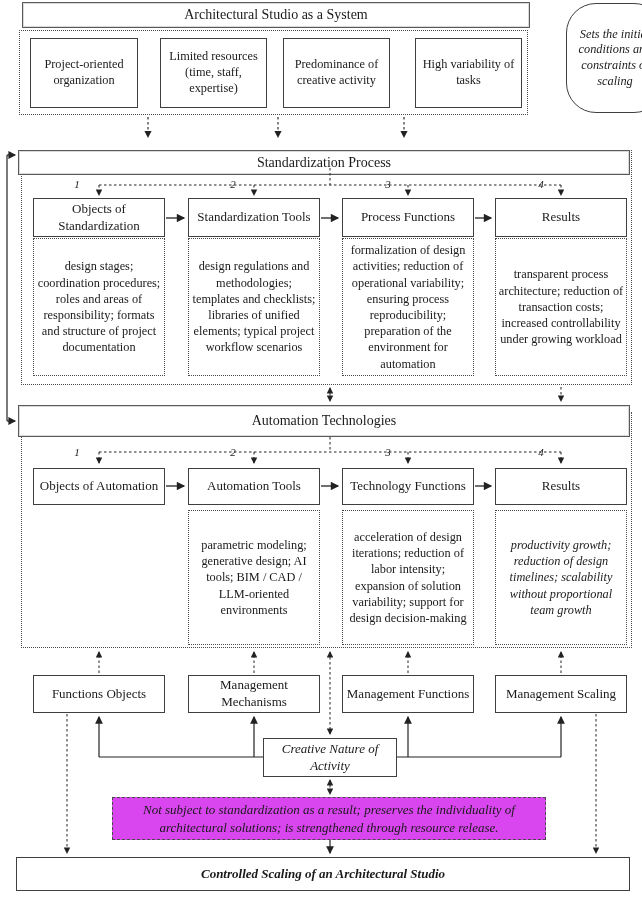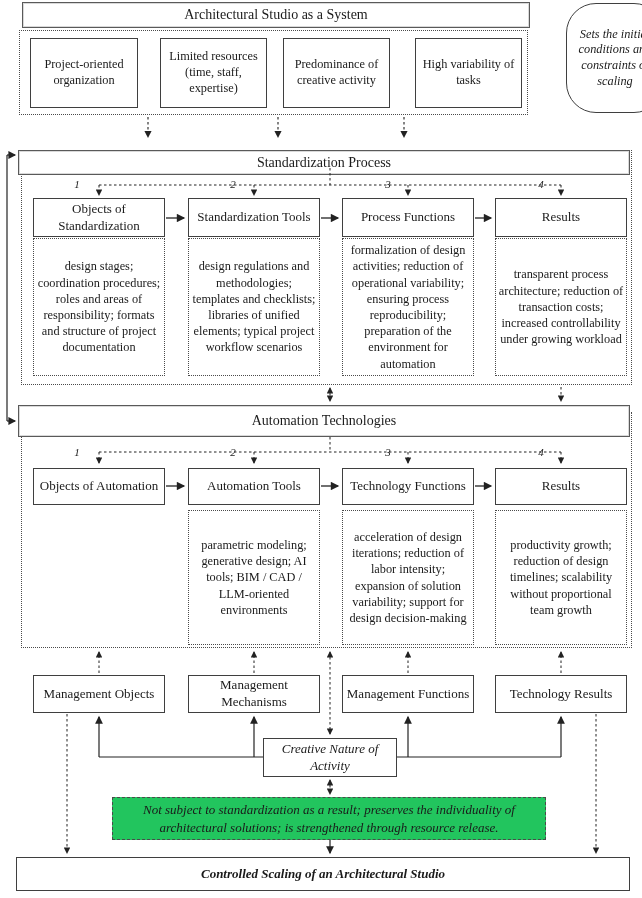--- a/index.html
+++ b/index.html
@@ -12,21 +12,21 @@
     position:absolute; box-sizing:border-box; background:#ffffff;
     border:1px solid #3f3f3f; display:flex; align-items:center;
     justify-content:center; text-align:center; line-height:1.28;
   }
   .titlebar { border:1px solid #5a5a5a; box-shadow:0 0 0 1px #d9d9d9 inset; }
   .dotted {
     position:absolute; box-sizing:border-box; border:1px dotted #4a4a4a;
   }
   .dashedbox {
     position:absolute; box-sizing:border-box; border:1px dashed #4a4a4a;
-    background:#22c55e; display:flex; align-items:center; justify-content:center;
+    background:#d946ef; display:flex; align-items:center; justify-content:center;
     text-align:center; line-height:1.35;
   }
   .rounded { border-radius:30px;margin-left:29px; }
   .italic { font-style:italic; }
   .bold { font-weight:bold; }
   .t14 { font-size:14px; }
   .t13 { font-size:13px; }
   .t12 { font-size:12.3px; }
   .num {
     position:absolute; width:20px; font-size:11px; font-style:italic;
@@ -123,35 +123,35 @@
   <div class="box t13" style="left:495px; top:468px; width:132px; height:37px;">
     <span class="body-text">Results</span>
   </div>
 
   <div class="dotted t12" style="left:188px; top:510px; width:132px; height:135px; display:flex; align-items:center; justify-content:center; text-align:center; line-height:1.32;">
     <span class="body-text">parametric modeling; generative design; AI tools; BIM / CAD / LLM-oriented environments</span>
   </div>
   <div class="dotted t12" style="left:342px; top:510px; width:132px; height:135px; display:flex; align-items:center; justify-content:center; text-align:center; line-height:1.32;">
     <span class="body-text">acceleration of design iterations; reduction of labor intensity; expansion of solution variability; support for design decision-making</span>
   </div>
-  <div class="dotted t12" style="left:495px; top:510px; width:132px; height:135px; display:flex; align-items:center; justify-content:center; text-align:center; line-height:1.32;">
+  <div class="dotted t12" style="left:495px; top:510px; width:132px; height:135px; display:flex; align-items:center; justify-content:center; text-align:center; line-height:1.32;font-style:italic;">
     <span class="body-text">productivity growth; reduction of design timelines; scalability without proportional team growth</span>
   </div>
 
   <div class="box t13" style="left:33px; top:675px; width:132px; height:38px;">
-    <span class="body-text">Management Objects</span>
+    <span class="body-text">Functions Objects</span>
   </div>
   <div class="box t13" style="left:188px; top:675px; width:132px; height:38px;">
     <span class="body-text">Management Mechanisms</span>
   </div>
   <div class="box t13" style="left:342px; top:675px; width:132px; height:38px;">
     <span class="body-text">Management Functions</span>
   </div>
   <div class="box t13" style="left:495px; top:675px; width:132px; height:38px;">
-    <span class="body-text">Technology Results</span>
+    <span class="body-text">Management Scaling</span>
   </div>
 
   <div class="box italic t13" style="left:263px; top:738px; width:134px; height:39px;">
     <span class="body-text">Creative Nature of Activity</span>
   </div>
 
   <div class="dashedbox italic t13" style="left:112px; top:797px; width:434px; height:43px;">
     <span style="padding:0 10px;">Not subject to standardization as a result; preserves the individuality of architectural solutions; is strengthened through resource release.</span>
   </div>
 

